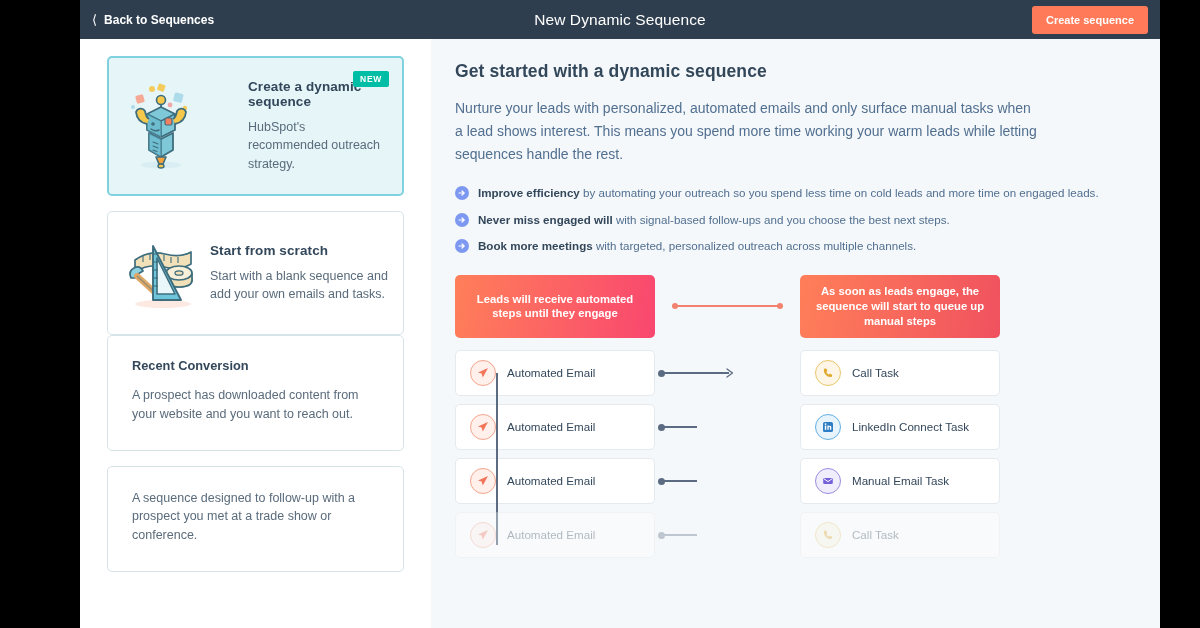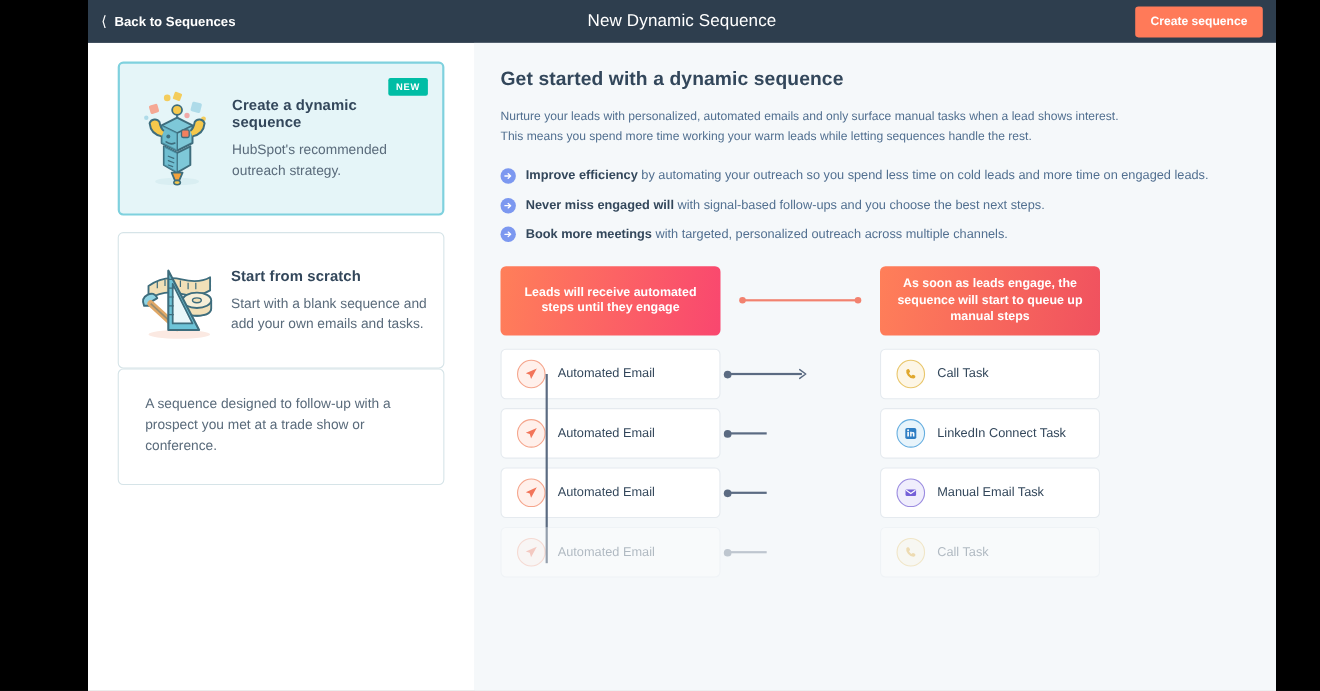--- a/index.html
+++ b/index.html
@@ -70,20 +70,21 @@
     border: 1px solid #d6e4e8;
     border-radius: 5px;
     background: #ffffff;
     display: flex; align-items: center;
     cursor: pointer;
   }
   .opt-card.selected {
     background: #e5f5f8;
     border-color: #7fd1de;
     border-width: 2px;
+    gap: 37px;
   }
   .card1 { height: 140px; padding: 0 14px 0 6px; position: relative; }
   .card2 { height: 124px; margin-top: 15px; padding: 0 14px 0 6px; }
   .card-art { width: 92px; flex: 0 0 92px; display: flex; justify-content: center; }
   .card-text { flex: 1; padding-left: 4px; }
   .card-title {
     font-size: 13.5px; font-weight: 700; color: #33475b;
     margin-bottom: 9px; letter-spacing: .1px;
   }
   .card-desc {
@@ -112,21 +113,21 @@
     margin-bottom: 13px;
   }
   .pm-desc { font-size: 12.5px; color: #5a6b7b; line-height: 1.5; }
 
   
   .main-h1 {
     font-size: 17.5px; font-weight: 700; color: #33475b;
     margin-bottom: 15px; letter-spacing: .1px;
   }
   .main-p {
-    font-size: 11px; color: #516f90; line-height: 1.65;
+    font-size: 14px; color: #516f90; line-height: 1.65;
     max-width: 585px; margin-bottom: 19px;
   }
   .bullets { list-style: none; }
   .bullet {
     display: flex; align-items: flex-start; gap: 9px;
     margin-bottom: 10px;
   }
   .b-icon {
     flex: 0 0 14px; width: 14px; height: 14px; margin-top: 1px;
     border-radius: 50%; background: #7c98f0;
@@ -296,20 +297,24 @@
             </g>
           </svg>
         </div>
         <div class="card-text">
           <div class="card-title">Start from scratch</div>
           <div class="card-desc">Start with a blank sequence and add your own emails and tasks.</div>
         </div>
       </div>
 
 
+      <div class="premade-card">
+        <div class="pm-title">Recent Conversion</div>
+        <div class="pm-desc">A prospect has downloaded content from your website and you want to reach out.</div>
+      </div>
 
       <div class="premade-card">
         <div class="pm-desc">A sequence designed to follow-up with a prospect you met at a trade show or conference.</div>
       </div>
     </div>
 
     <div class="main">
       <div class="main-h1">Get started with a dynamic sequence</div>
       <div class="main-p">Nurture your leads with personalized, automated emails and only surface manual tasks when a lead shows interest. This means you spend more time working your warm leads while letting sequences handle the rest.</div>
 

